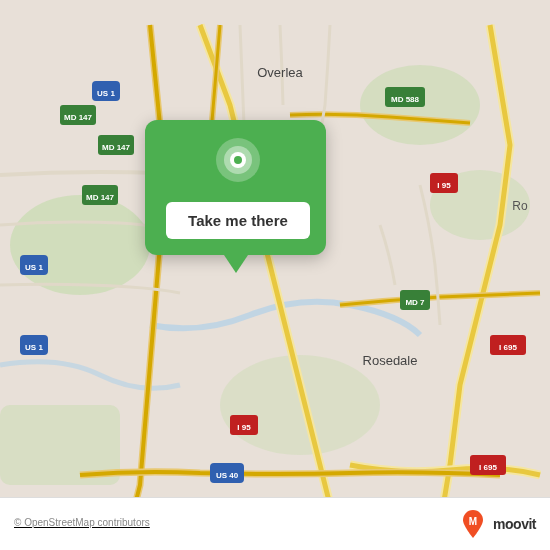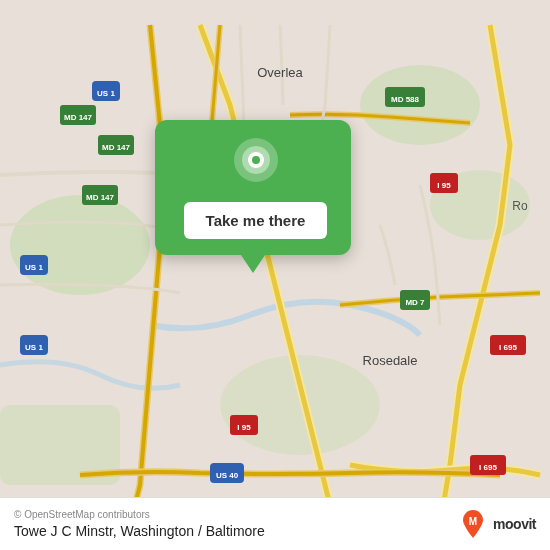--- a/index.html
+++ b/index.html
@@ -23,22 +23,22 @@
     #map-svg {
       position: absolute;
       top: 0; left: 0;
       width: 100%; height: 100%;
     }
 
     
     #popup-card {
       position: absolute;
       top: 120px;
-      left: 155px;
-      width: 196px;
+      left: 145px;
+      width: 181px;
       background: #4caf50;
       border-radius: 12px;
       display: flex;
       flex-direction: column;
       align-items: center;
       padding: 18px 20px 16px 25px;
       box-shadow: 0 4px 16px rgba(0,0,0,0.25);
       z-index: 10;
     }
 
@@ -83,21 +83,22 @@
       border-top: 1px solid #ddd;
       padding: 10px 14px 10px 14px;
       display: flex;
       align-items: center;
       justify-content: space-between;
       z-index: 20;
     }
 
     #bottom-left {
       display: flex;
-      flex-direction: column;
+      flex-direction: row;
+      text-decoration: underline;
     }
 
     #osm-credit {
       font-size: 10px;
       color: #888;
       margin-bottom: 3px;
     }
 
     #location-name {
       font-size: 14px;
@@ -228,21 +229,20 @@
       <circle cx="26" cy="22" r="14" fill="white" opacity="0.4"></circle>
       <circle cx="26" cy="22" r="8" fill="white"></circle>
       <circle cx="26" cy="22" r="4" fill="#4caf50"></circle>
     </svg>
     <button id="take-me-there-btn">Take me there</button>
   </div>
 
   <div id="bottom-bar">
     <div id="bottom-left">
       <span id="osm-credit">© OpenStreetMap contributors</span>
-      <span id="location-name">Towe J C Minstr, Washington / Baltimore</span>
     </div>
     <div id="moovit-logo">
 
       <svg id="moovit-icon" viewBox="0 0 32 32" xmlns="http://www.w3.org/2000/svg">
         <path d="M16,2 C10,2 6,7 6,12 C6,18 16,30 16,30 C16,30 26,18 26,12 C26,7 22,2 16,2 Z" fill="#f04e23"></path>
         <text x="16" y="17" text-anchor="middle" fill="white" font-size="10" font-weight="bold" font-family="Arial">M</text>
       </svg>
       <span id="moovit-text">moovit</span>
     </div>
   </div>

